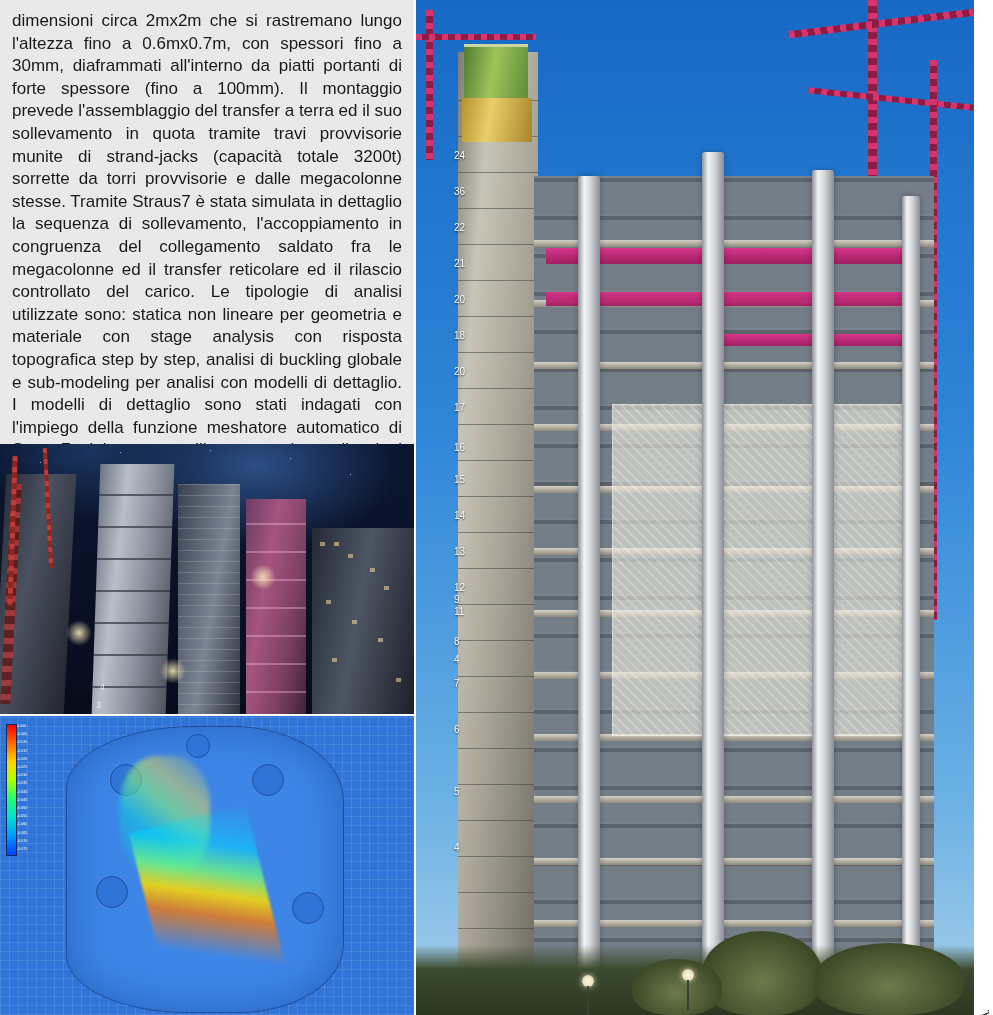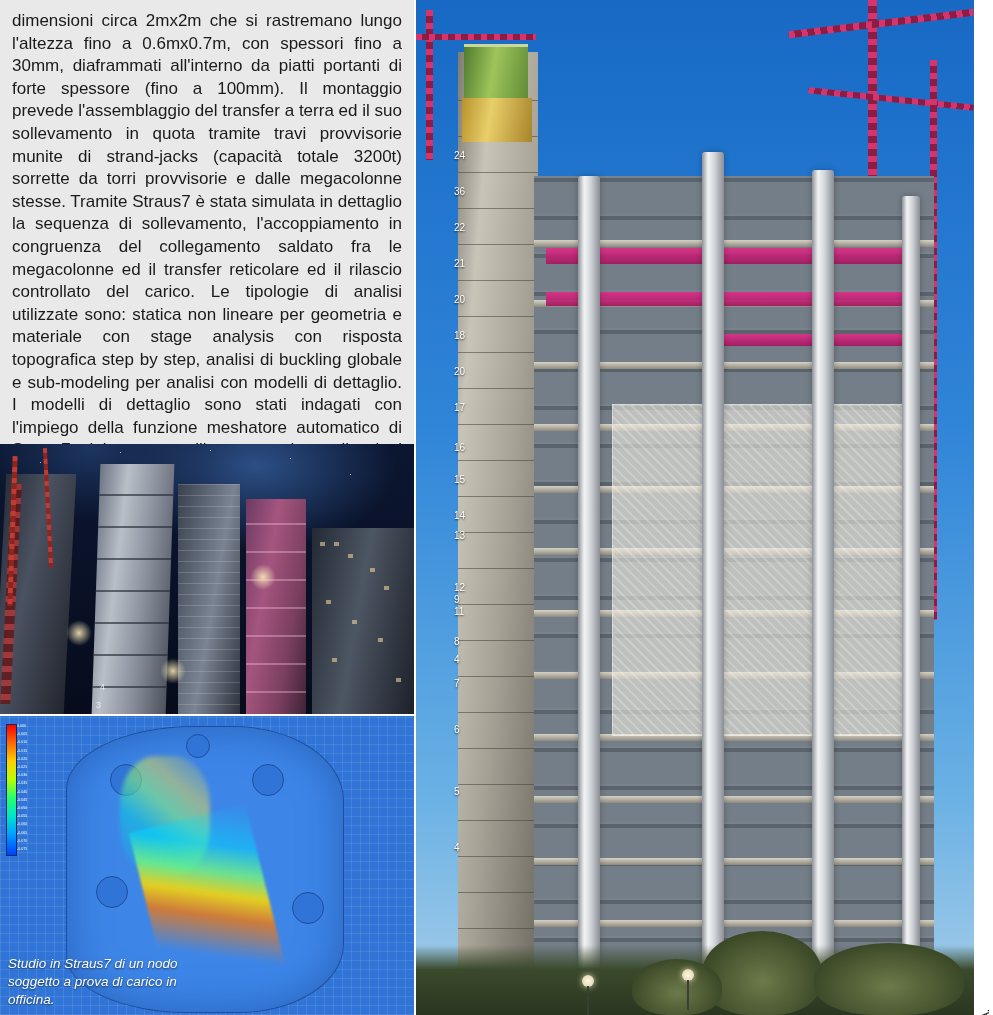--- a/index.html
+++ b/index.html
@@ -490,21 +490,20 @@
 -0.035
 -0.040
 -0.045
 -0.050
 -0.055
 -0.060
 -0.065
 -0.070
 -0.075</div>
 
-      <div class="fea-caption">Studio in Straus7 di un nodo soggetto a prova di carico in officina.</div>
     </div>
   </div>
 
   <div class="right-photo">
     <div class="r-sky"></div>
 
     <div class="r-crane" style="left:10px; top:10px; width:7px; height:150px;"></div>
     <div class="r-crane-h" style="left:0px; top:34px; width:120px; height:6px;"></div>
 
     <div class="r-crane" style="left:452px; top:0px; width:9px; height:640px;"></div>
@@ -546,21 +545,21 @@
       <span style="top:36px">36</span>
       <span style="top:72px">22</span>
       <span style="top:108px">21</span>
       <span style="top:144px">20</span>
       <span style="top:180px">18</span>
       <span style="top:216px">20</span>
       <span style="top:252px">17</span>
       <span style="top:292px">16</span>
       <span style="top:324px">15</span>
       <span style="top:360px">14</span>
-      <span style="top:380px">13</span>
+      <span style="top:396px">13</span>
       <span style="top:432px">12</span>
       <span style="top:456px">11</span>
       <span style="top:504px">4</span>
       <span style="top:444px">9</span>
       <span style="top:486px">8</span>
       <span style="top:528px">7</span>
       <span style="top:574px">6</span>
       <span style="top:636px">5</span>
       <span style="top:692px">4</span>
     </div>

